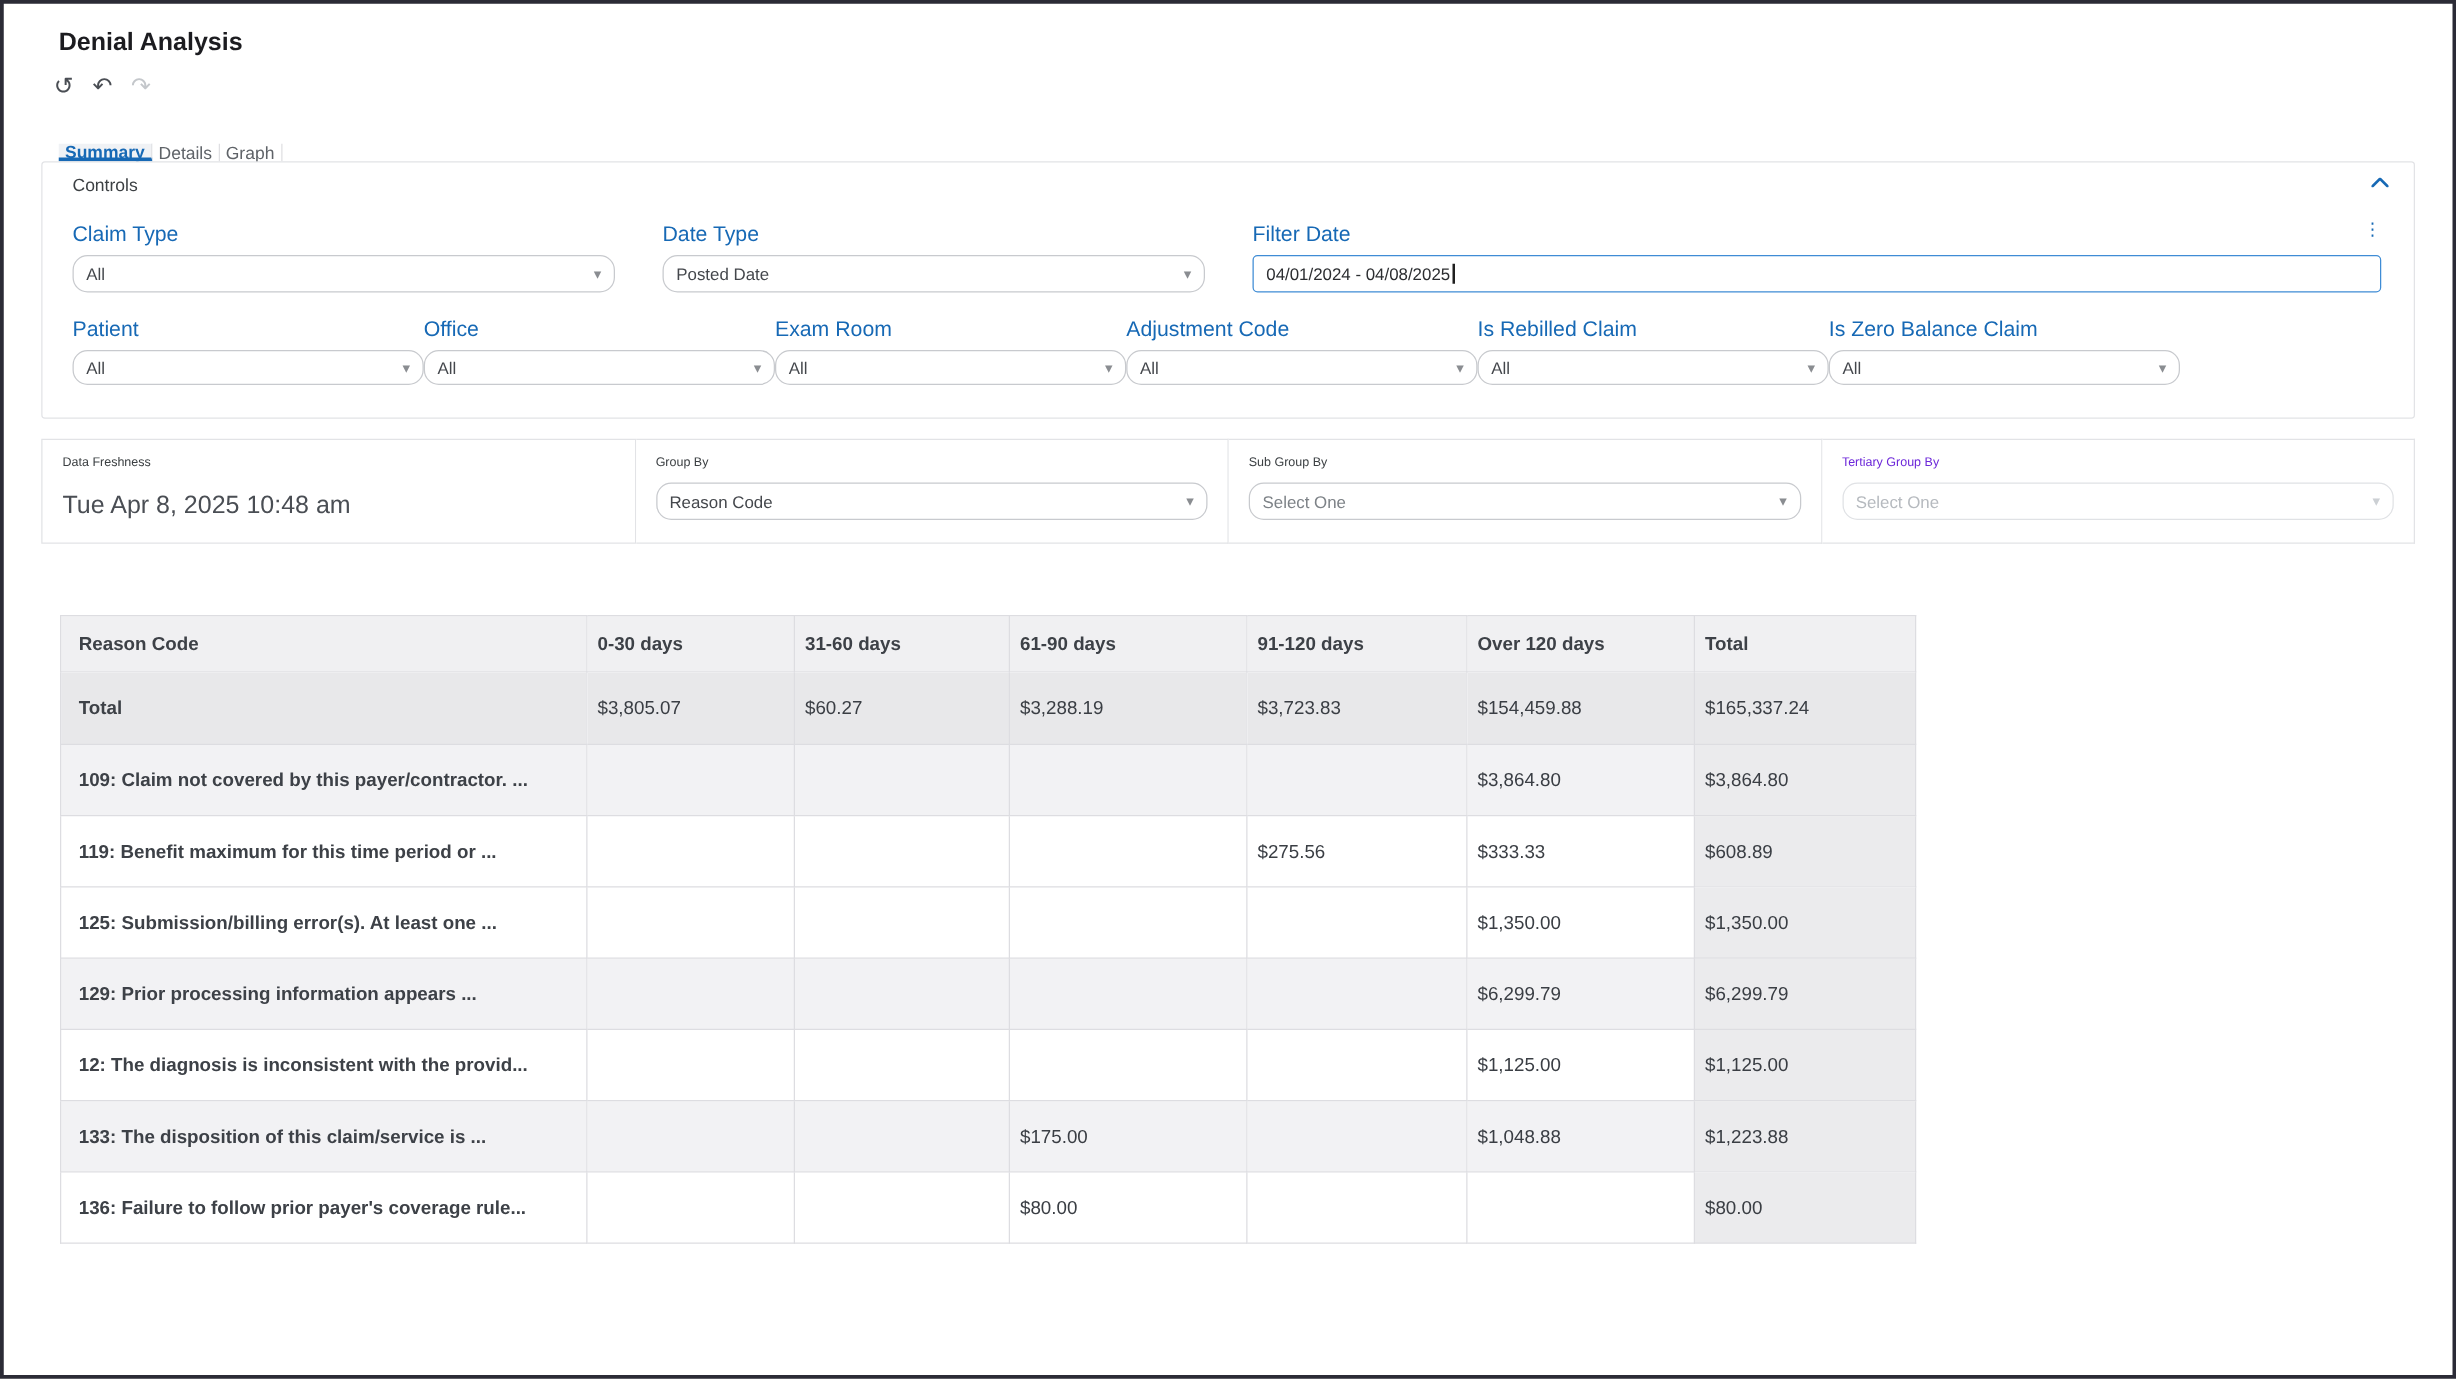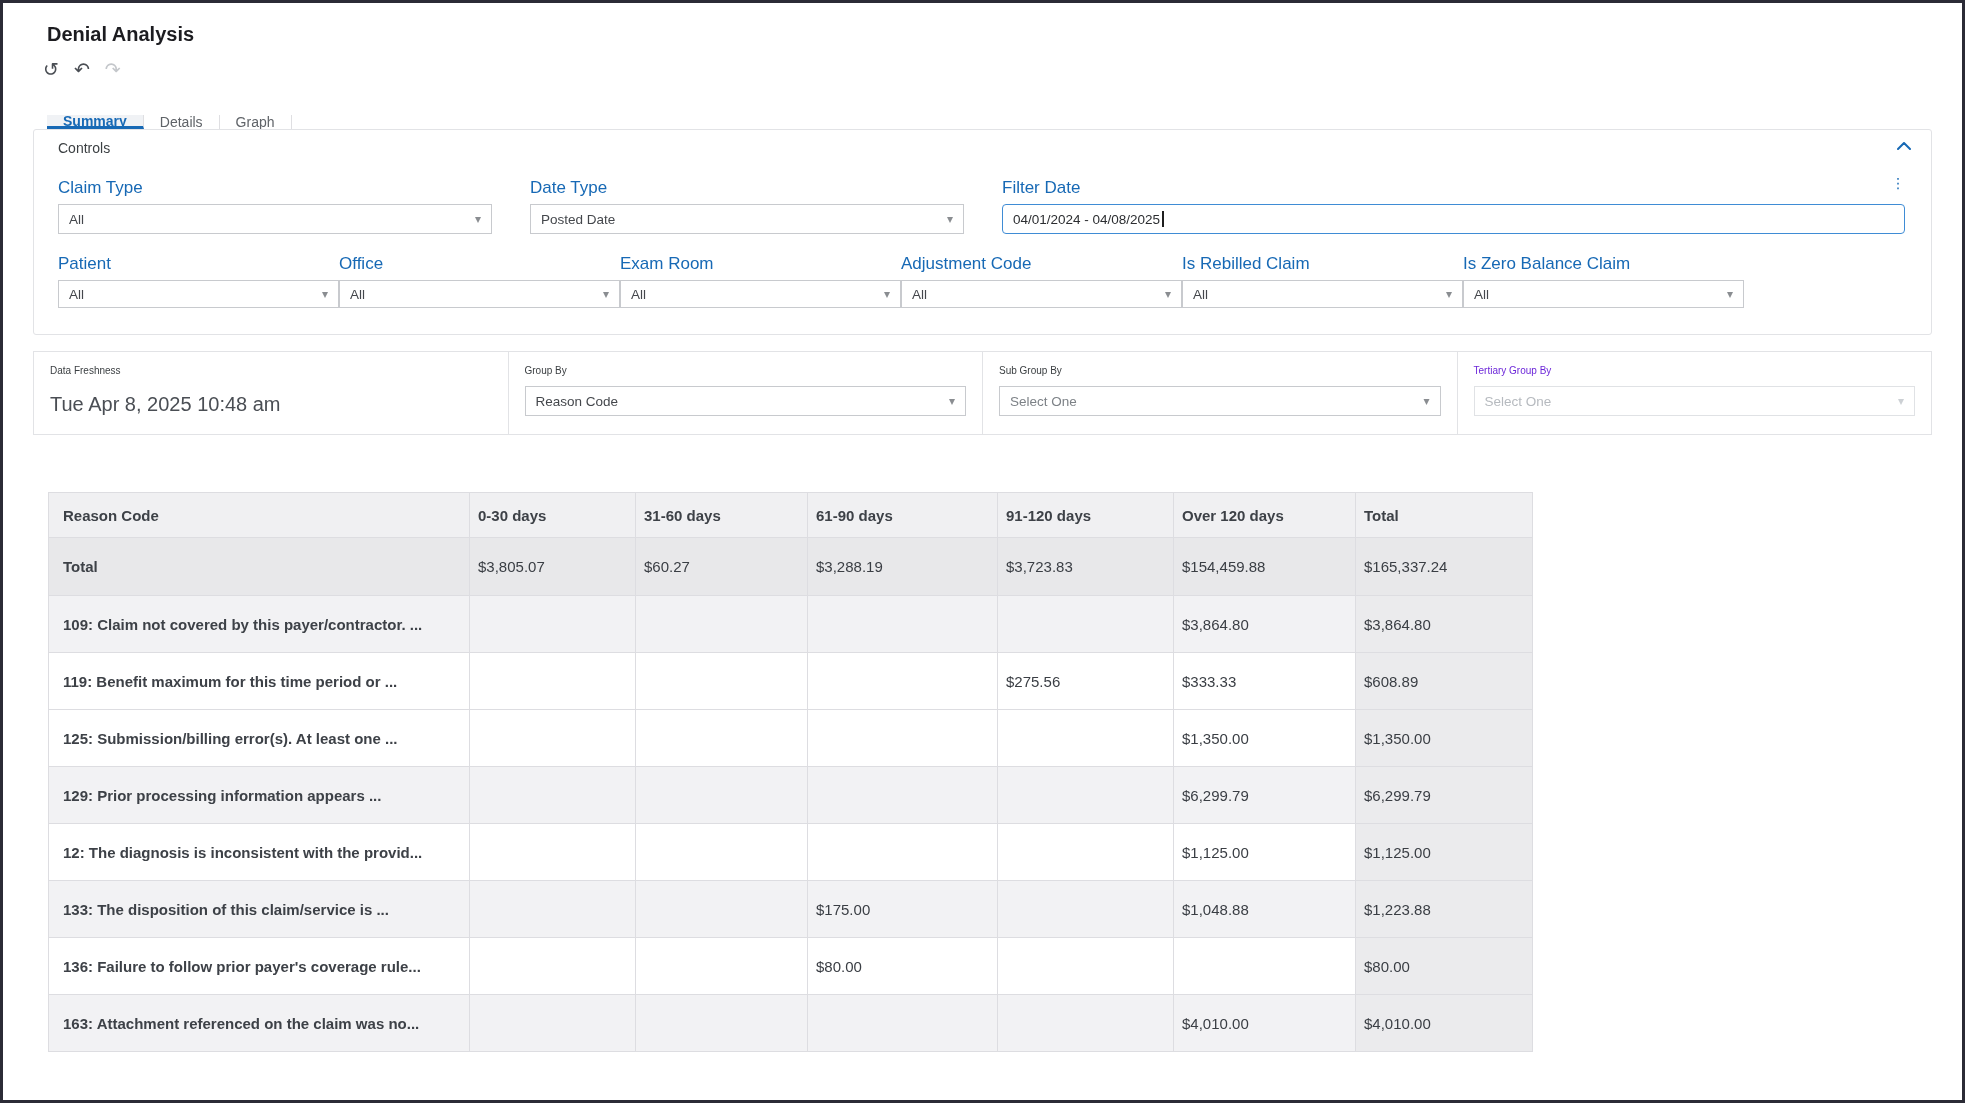--- a/index.html
+++ b/index.html
@@ -11,37 +11,37 @@
     overflow:hidden;
     position:relative;
     color:#3a3e44;
   }
   .page-title { margin:20px 0 0 44px; font-size:20px; font-weight:600; color:#1c1c20; }
   .toolbar { margin:13px 0 0 40px; display:flex; gap:15px; align-items:center; }
   .tool-icon { font-size:19px; line-height:22px; color:#4a4e54; cursor:pointer; }
   .tool-icon.disabled { color:#c4c7cb; }
 
   .tabs { margin:12px 0 0 44px; display:flex; height:36px; }
-  .tab { padding:0 16px; display:flex; align-items:center; font-size:14px; color:#5f6368;
+  .tab { padding:0 5px; display:flex; align-items:center; font-size:14px; color:#5f6368;
          border-right:1px solid #dfdfe2; cursor:pointer; background:#fff;margin-top:22px; }
   .tab.active { color:#1769b5; font-weight:700; background:#f0f2f5; border-bottom:3px solid #1769b5; }
 
   .controls-panel { margin:0 30px; border:1px solid #e2e3e6; border-radius:3px;
                     padding:10px 26px 26px 24px; position:relative; background:#fff; }
   .controls-title { font-size:14px; color:#3c4043; }
   .collapse-btn { position:absolute; top:12px; right:20px; cursor:pointer; line-height:0; }
 
   .filters-row1 { display:flex; gap:38px; margin-top:22px; }
   .filters-row2 { display:flex; justify-content:flex-start; margin-top:20px; }
   .fg { position:relative; }
   .w434 { width:434px; }
   .w281 { width:281px; }
   .grow { flex:1; }
   .fg-label { font-size:17px; color:#1769b5; margin-bottom:6px; }
-  .select { height:30px; border:1px solid #c8cace; border-radius:0; background:#fff;
+  .select { height:30px; border:1px solid #c8cace; border-radius:12px; background:#fff;
             display:flex; align-items:center; justify-content:space-between;
             padding:0 10px; font-size:13.5px; color:#44474c; cursor:pointer; }
   .select.h28 { height:28px; }
   .chev { color:#8a8d91; font-size:12px; margin-left:8px; }
   .select.placeholder .select-value { color:#7d8287; }
   .select.disabled { border-color:#e0e2e5; color:#b6babf; cursor:default; }
   .select.disabled .select-value { color:#b6babf; }
   .select.disabled .chev { color:#ccd0d4; }
 
   .input-box { height:30px; border:1.5px solid #3f8cd5; border-radius:4px; background:#fff;
@@ -279,23 +279,14 @@
       </tr>
       <tr class="row-white">
         <td class="col-label">136: Failure to follow prior payer's coverage rule...</td>
         <td></td>
         <td></td>
         <td>$80.00</td>
         <td></td>
         <td></td>
         <td class="col-total">$80.00</td>
       </tr>
-      <tr class="row-gray">
-        <td class="col-label">163: Attachment referenced on the claim was no...</td>
-        <td></td>
-        <td></td>
-        <td></td>
-        <td></td>
-        <td>$4,010.00</td>
-        <td class="col-total">$4,010.00</td>
-      </tr>
     </tbody>
 </table>
 
 </body></html>

